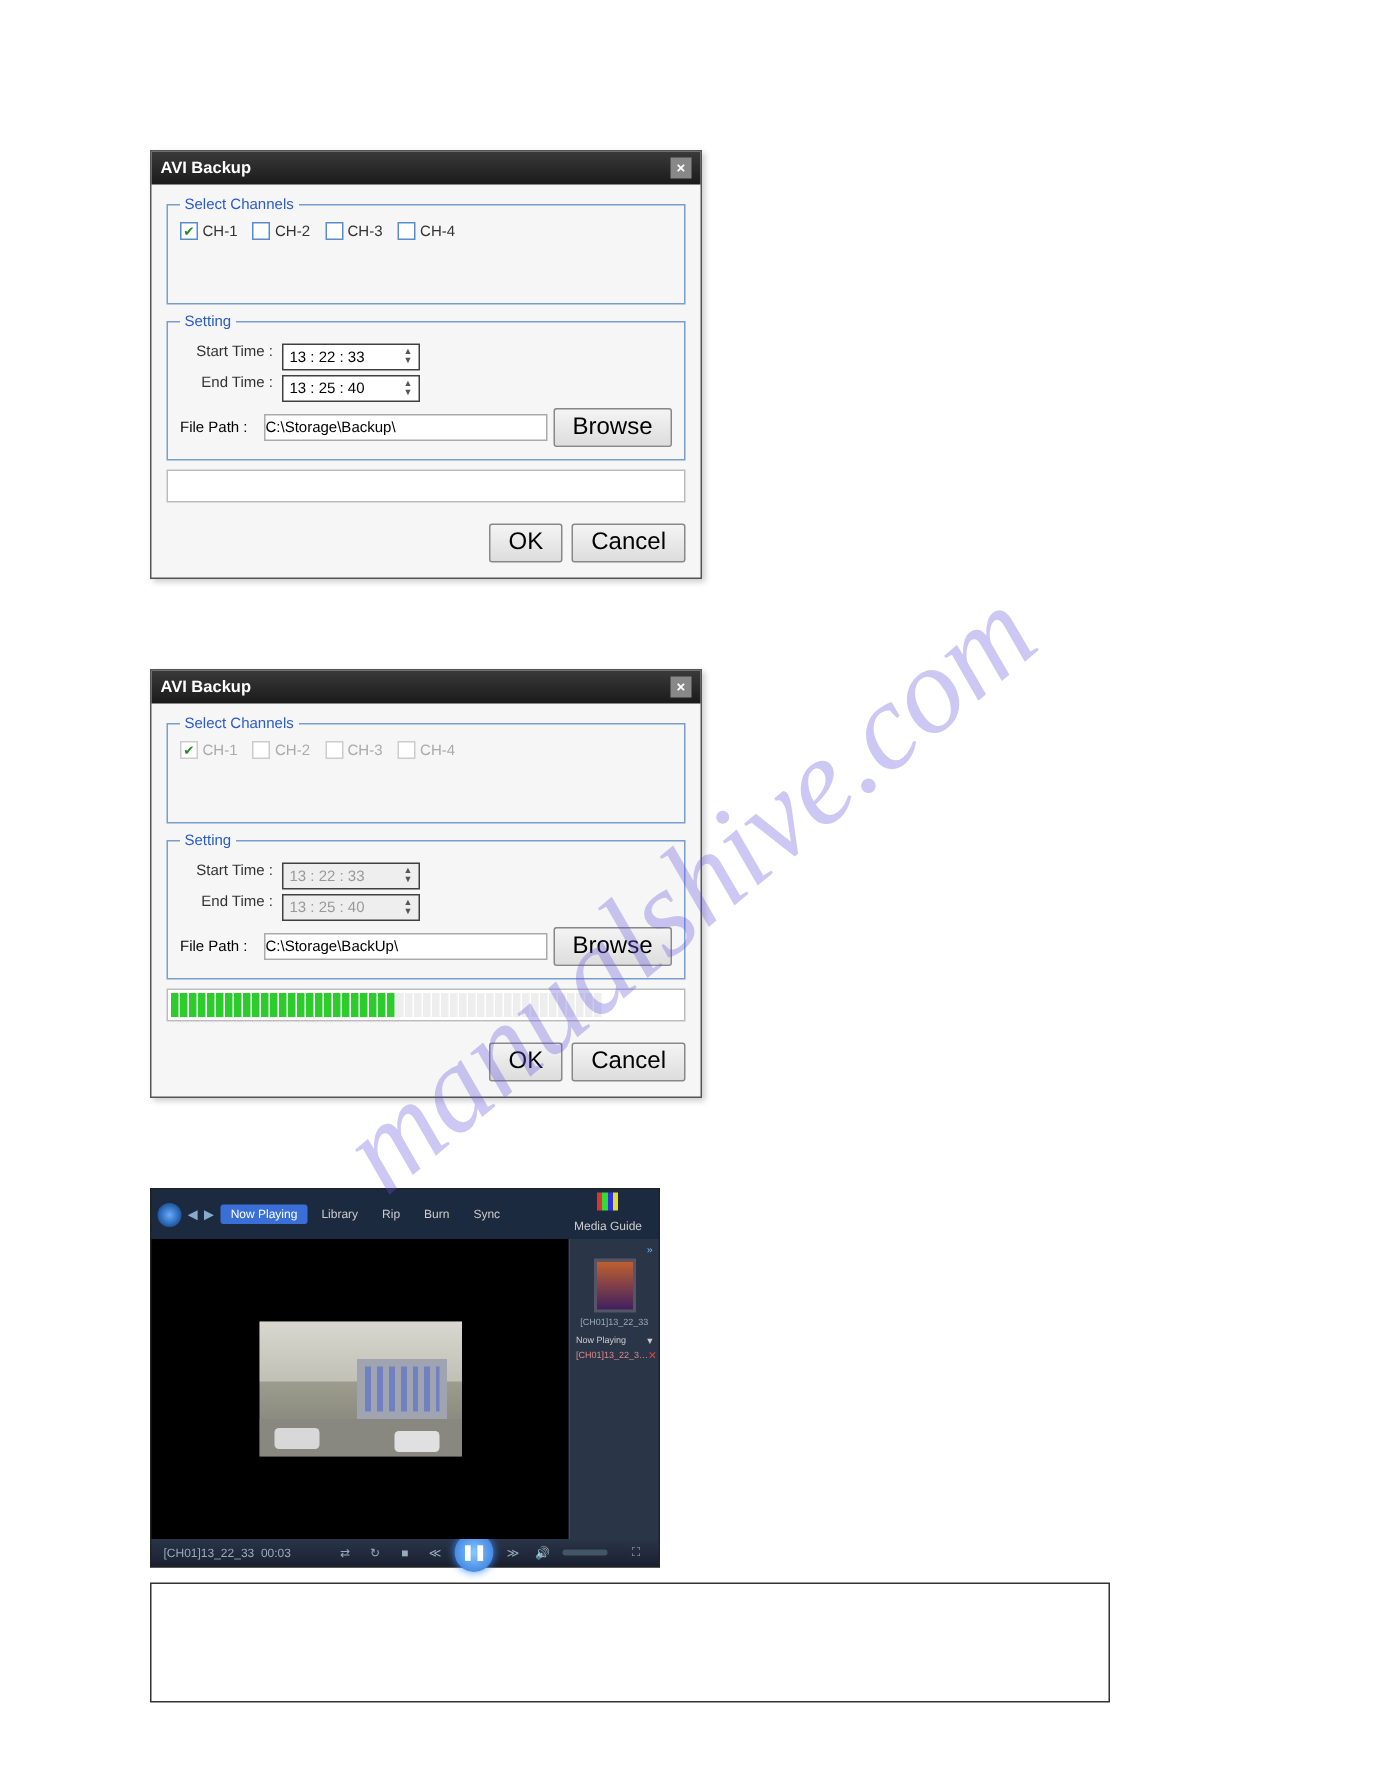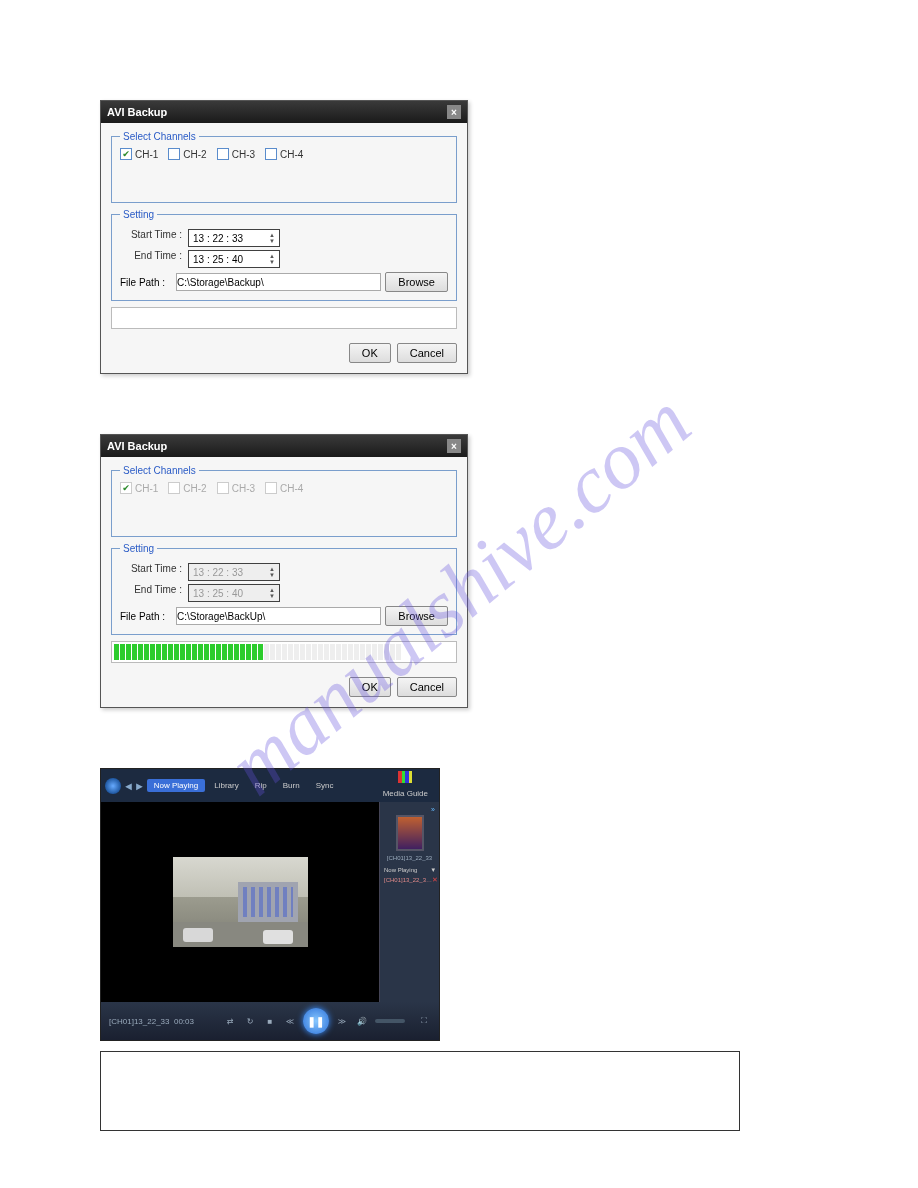--- a/index.html
+++ b/index.html
@@ -78,23 +78,23 @@
   .spin-arrows {
     display: flex; flex-direction: column; font-size: 6px; line-height: 6px; color: #555;
   }
   .path-row { display: flex; align-items: center; gap: 4px; margin-top: 4px; }
   .path-row label { width: 52px; }
   .path-input {
     flex: 1; height: 18px; border: 1px solid #aaa; background: #fff; padding: 0 0;
     display: flex; align-items: center;
   }
   .btn {
-    height: 20px; padding: 0 12px; border: 1px solid #888; background: linear-gradient(#f4f4f4,#ddd);
+    height: 20px; padding: 12px 12px; border: 1px solid #888; background: linear-gradient(#f4f4f4,#ddd);
     display: inline-flex; align-items: center; justify-content: center;
-    font-size: 11px; border-radius: 2px;
+    font-size: 16px; border-radius: 2px;
   }
   .progress {
     height: 22px; border: 1px solid #bbb; background: #fff; margin: 4px 0;
     padding: 2px; display: flex; gap: 1px;
   }
   .seg { width: 5px; background: #eee; }
   .seg.fill { background: #2ccc2c; }
   .dialog-actions {
     display: flex; justify-content: flex-end; gap: 6px; padding: 6px 10px 10px 10px;
   }
@@ -136,21 +136,21 @@
   }
   .thumb {
     width: 28px; height: 36px; background: linear-gradient(#c06030, #402060);
     border: 2px solid #556; margin: 2px auto 4px;
   }
   .pl-label { text-align:center; color:#9ab; font-size:6px; margin-bottom:4px;}
   .pl-item { display:flex; justify-content:space-between; align-items:center; padding:1px 0;}
   .pl-x { color:#d44; }
   .wmp-controls {
     background: linear-gradient(#2a3548, #1a2030);
-    height: 38px; display: flex; align-items: center; padding: 0 8px; gap: 6px;
+    height: 18px; display: flex; align-items: center; padding: 0 8px; gap: 6px;
     color: #9ab; font-size: 8px;
   }
   .wmp-controls .np { margin-right:auto; }
   .ctrl { width: 14px; height: 14px; display:flex; align-items:center; justify-content:center; }
   .play-pause {
     width: 26px; height: 26px; border-radius: 50%;
     background: radial-gradient(#88c8ff, #2a6fd8);
     display:flex; align-items:center; justify-content:center;
     color:#fff; font-size:10px; font-weight:bold;
     box-shadow: 0 0 6px #3a8fff;

